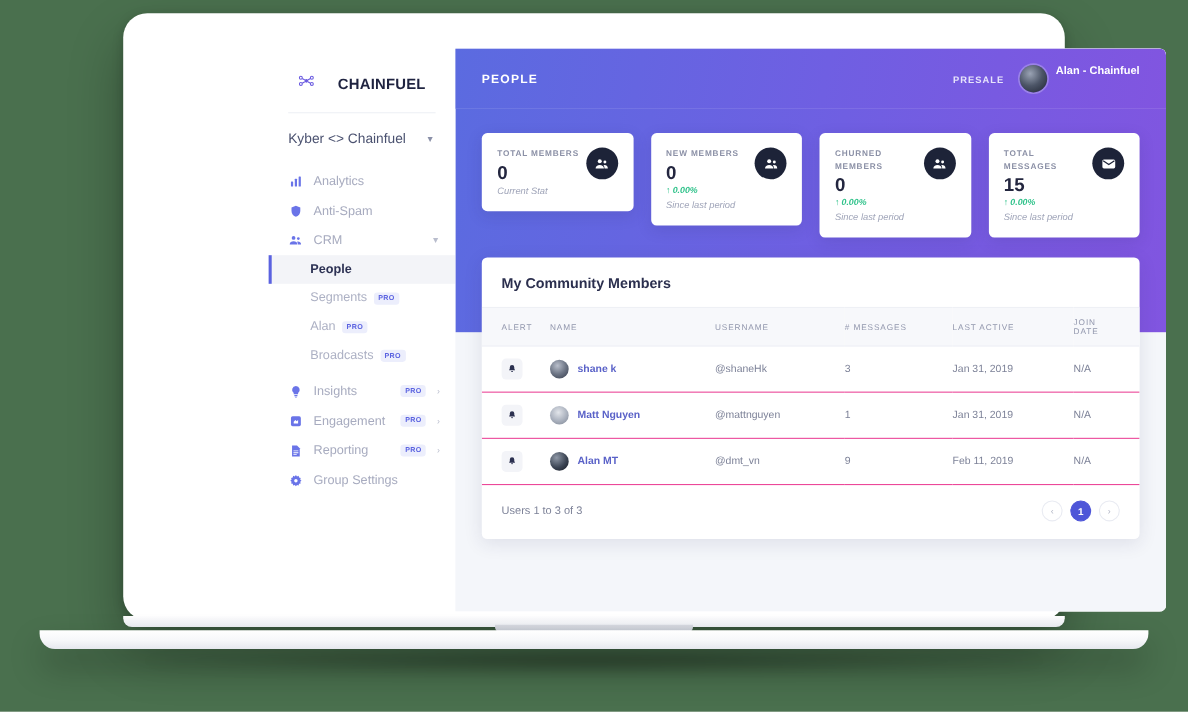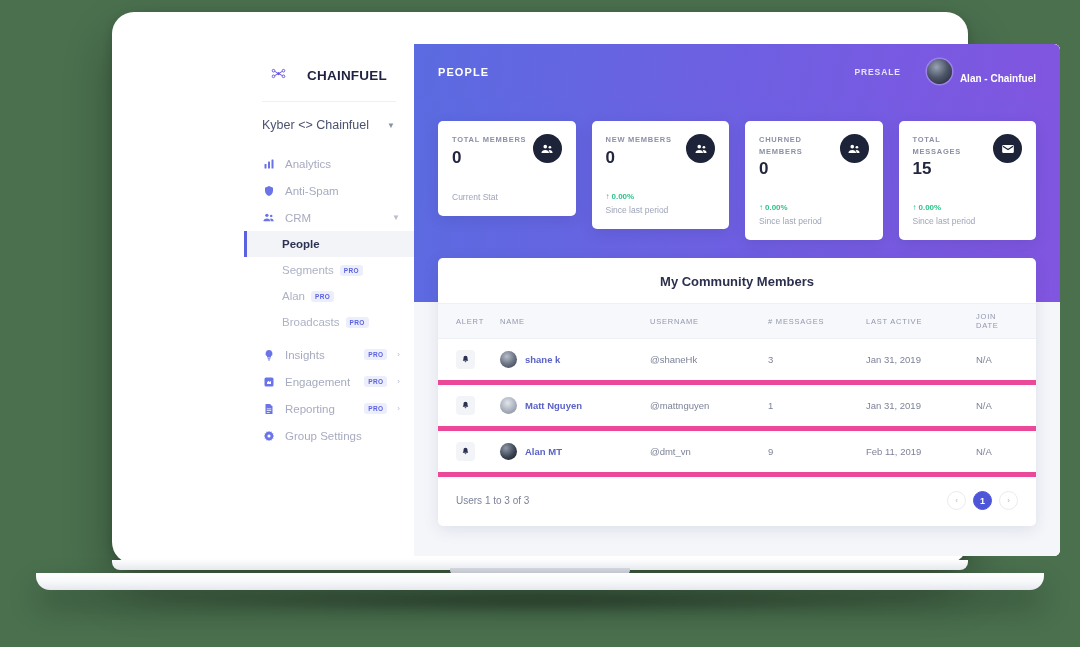--- a/index.html
+++ b/index.html
@@ -110,21 +110,21 @@
 
   #topbar {
     height: 55px; flex-shrink: 0;
     background: linear-gradient(100deg, #5b6be0 0%, #6f5fe2 52%, #8155e0 100%);
     display: flex; align-items: center; justify-content: space-between;
     padding: 0 24px;
   }
   #page-title { color: #fff; font-size: 11px; font-weight: 700; letter-spacing: 1.1px; }
   #topbar-right { display: flex; align-items: center; gap: 14px; }
   #plan-badge { color: #e6e3fb; font-size: 8.5px; font-weight: 700; letter-spacing: .9px; }
-  #user-chip { display: flex; align-items: flex-end; gap: 8px; cursor: pointer; margin-left: 12px; }
+  #user-chip { display: flex; align-items: flex-start; gap: 8px; cursor: pointer; }
   #user-avatar {
     width: 25px; height: 25px; border-radius: 50%;
     background: radial-gradient(circle at 38% 32%, #9aa3b4 0%, #4c5567 48%, #1d2230 100%);
     box-shadow: 0 0 0 1.5px rgba(255,255,255,.25);
   }
   #user-name { color: #fff; font-size: 10px; font-weight: 700; }
 
   
   #content { flex: 1; position: relative; overflow: hidden; }
   #hero-band {
@@ -146,52 +146,52 @@
     color: #8b90a6; line-height: 1.55; text-transform: uppercase;
     max-width: 78px;
   }
   .stat-value { font-size: 17px; font-weight: 700; color: #23263f; margin-top: 3px; line-height: 1; }
   .stat-icon {
     width: 29px; height: 29px; border-radius: 50%;
     background: #1d2338; flex-shrink: 0;
     display: flex; align-items: center; justify-content: center;
     color: #fff;
   }
-  .stat-foot { margin-top: 26px; }
+  .stat-foot { margin-top: 2px; font-style: italic; }
   .stat-delta { font-size: 8px; font-weight: 700; color: #2fc28a; display: flex; align-items: center; gap: 2px; }
   .stat-sub { font-size: 8.5px; color: #9fa4b8; margin-top: 4px; }
   .stat-sub.solo { margin-top: 0; }
 
   
   #table-panel {
     margin-top: 18px; background: #fff; border-radius: 5px;
     box-shadow: 0 4px 16px rgba(40,40,90,.10);
     overflow: hidden;
   }
-  #table-head-bar { display: flex; align-items: center; justify-content: space-between; padding: 16px 18px 14px; flex-direction: column; }
+  #table-head-bar { display: flex; align-items: center; justify-content: space-between; padding: 16px 18px 14px; }
   #table-title { font-size: 13px; font-weight: 700; color: #2b2f4e; }
   #search-box {
     width: 190px; height: 26px; border: 1px solid #e9ebf2; border-radius: 13px;
     display: flex; align-items: center; gap: 7px; padding: 0 12px; cursor: text;
   }
   #search-icon { color: #b6bac9; display: flex; }
   #search-input {
     border: 0; outline: 0; background: transparent; flex: 1;
     font-size: 9.5px; color: #565c78; font-family: inherit;
   }
   #search-input::placeholder { color: #b6bac9; }
 
   table { width: 100%; border-collapse: collapse; }
   thead th {
     background: #f7f8fb; text-align: left;
     font-size: 7.5px; font-weight: 400; letter-spacing: .8px;
     color: #9297ad; text-transform: uppercase;
     padding: 8px 0; border-top: 1px solid #eef0f5; border-bottom: 1px solid #eef0f5;
   }
-  tbody td { padding: 11px 0; border-bottom: 5px solid #ec4899; font-size: 9.5px; color: #7d8298; vertical-align: middle; }
+  tbody td { padding: 11px 0; border-bottom: 1px solid #ec4899; font-size: 9.5px; color: #7d8298; vertical-align: middle; }
   th:first-child, td:first-child { padding-left: 18px; }
   th:last-child, td:last-child { padding-right: 18px; }
   .col-alert { width: 62px; }
   .col-name { width: 150px; }
   .col-username { width: 118px; }
   .col-msgs { width: 98px; }
   .col-active { width: 110px; }
 
   .bell-btn {
     width: 19px; height: 19px; border-radius: 4px; background: #f3f4f8;

